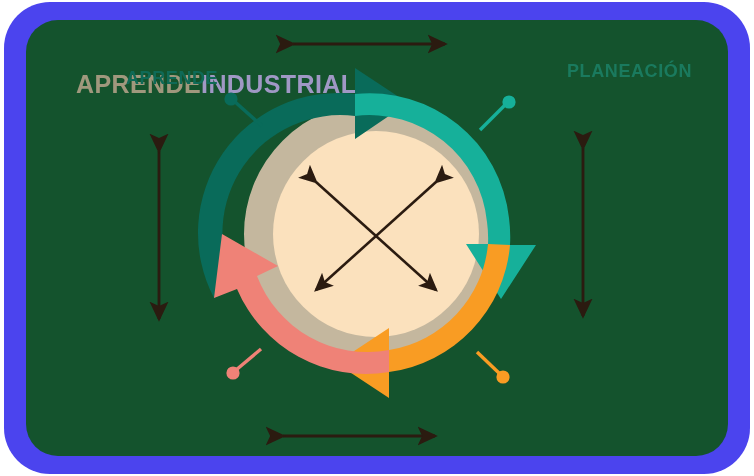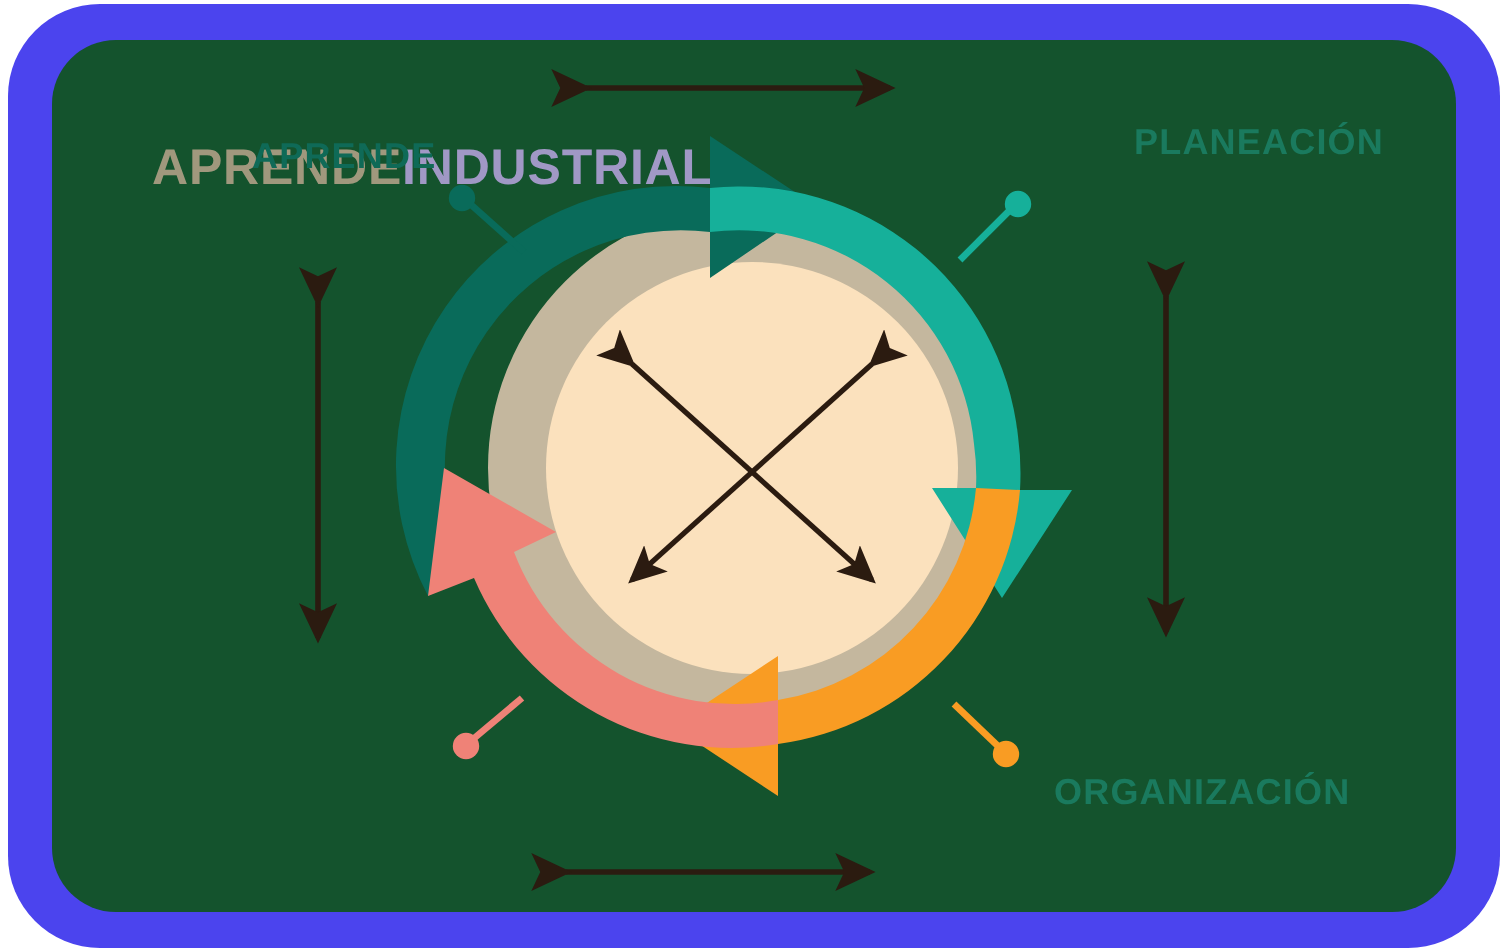--- a/index.html
+++ b/index.html
@@ -174,15 +174,14 @@
         <line x1="283" y1="436" x2="435" y2="436"></line>
         <line x1="159" y1="151" x2="159" y2="319"></line>
         <line x1="583" y1="148" x2="583" y2="316"></line>
       </g>
 
     </g>
   </svg>
 
   <div class="lbl" id="lbl-control">APRENDE</div>
   <div class="lbl" id="lbl-planeacion">PLANEACIÓN</div>
-  <div class="lbl" id="lbl-organizacion">ORGANIZACIÓN</div>
 
 </div>
 
 </body></html>

